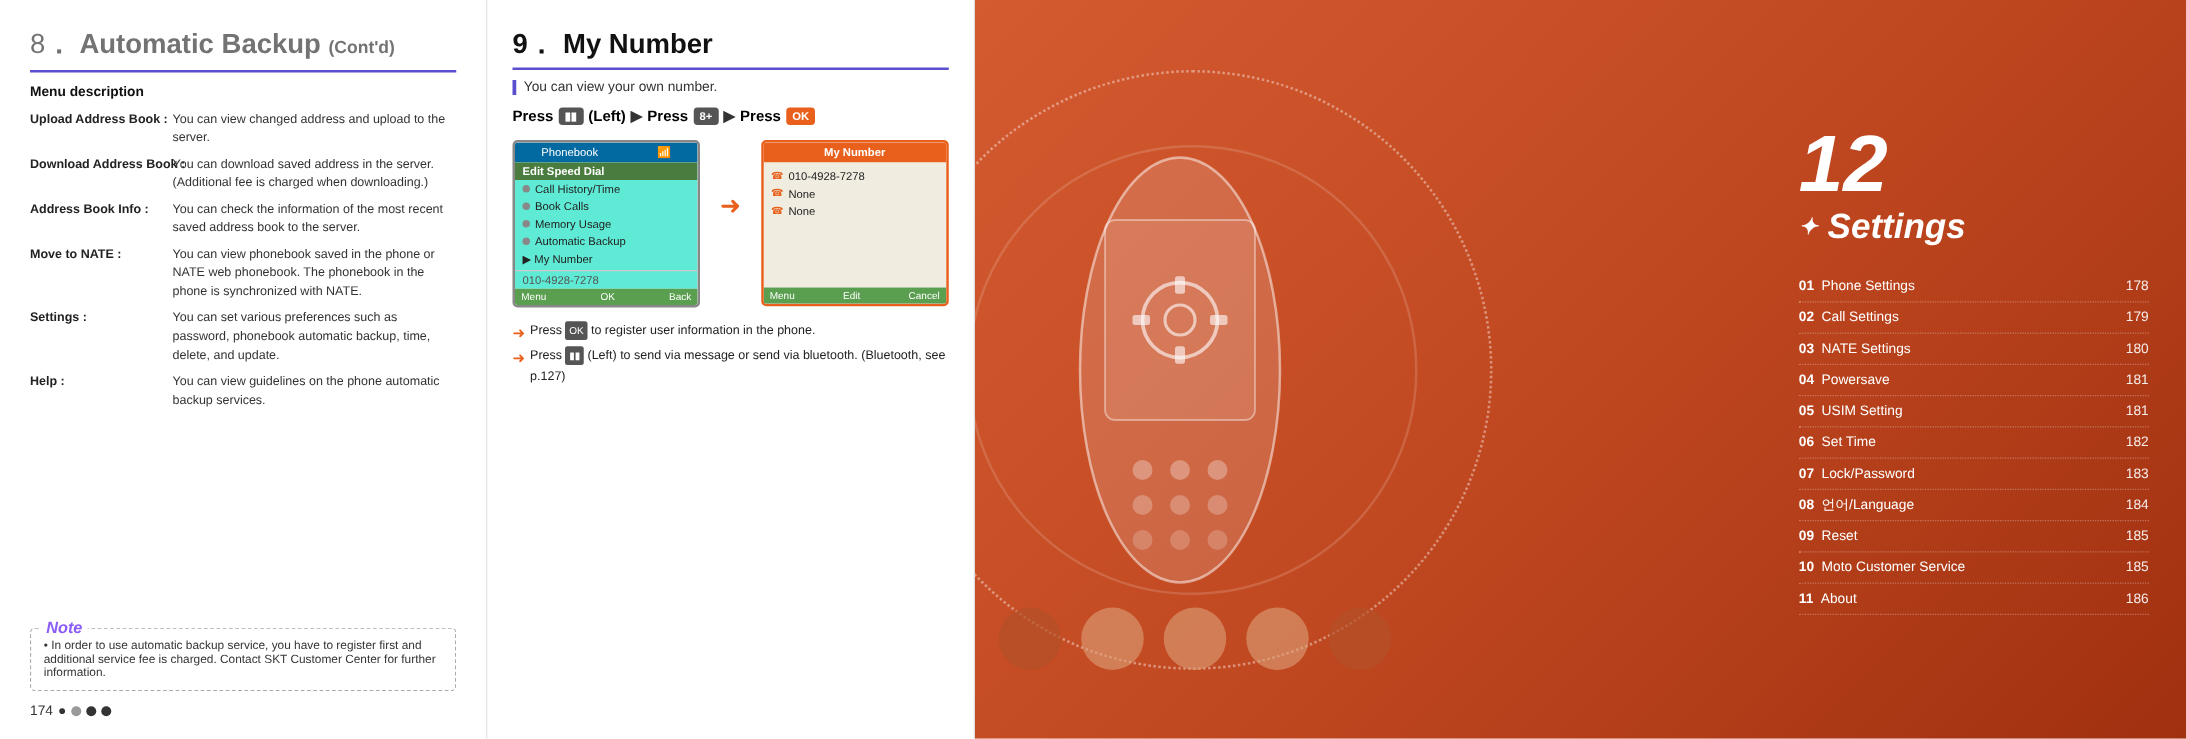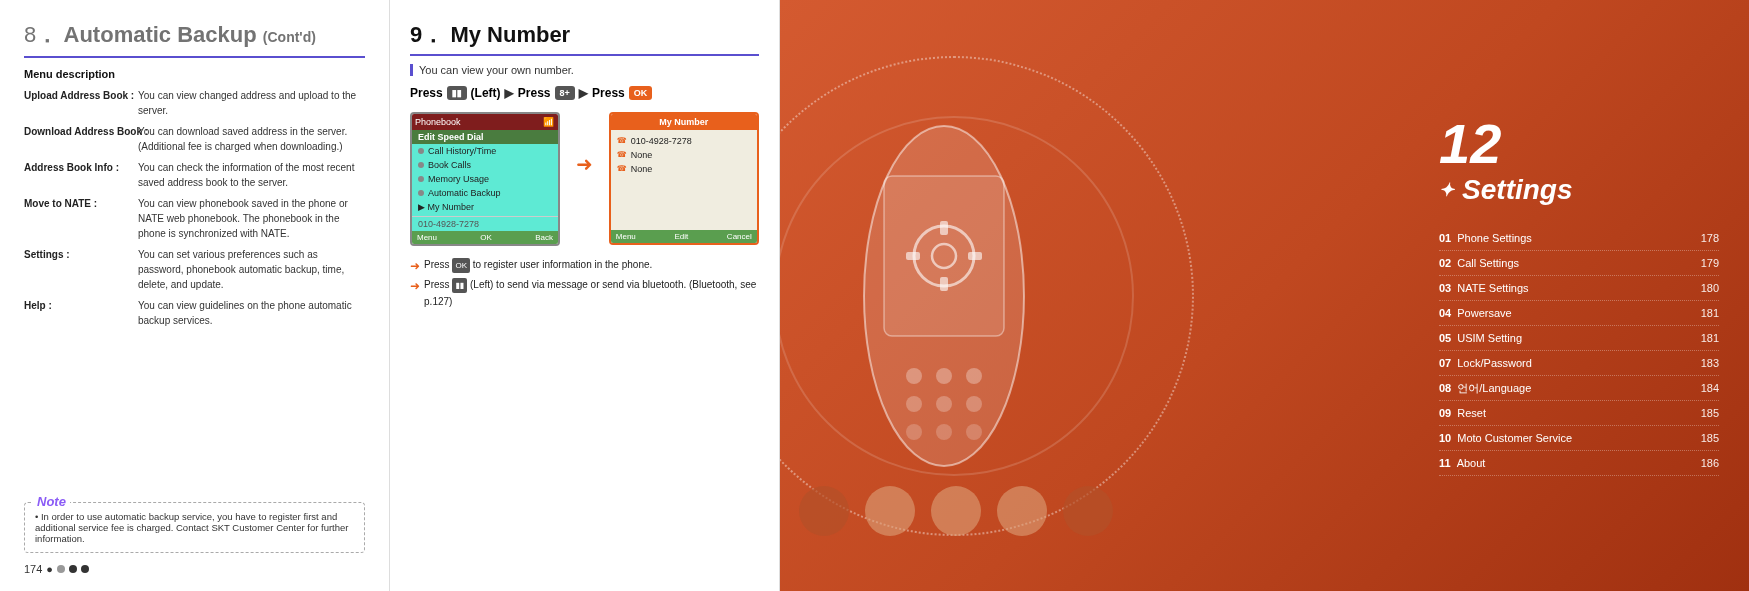--- a/index.html
+++ b/index.html
@@ -186,24 +186,24 @@
     }
 
     .phone-screen {
       border: 2px solid #888;
       border-radius: 4px;
       overflow: hidden;
       width: 150px;
     }
 
     .phone-screen-header {
-      background: #7f1d1d;
+      background: #0369a1;
       color: #fff;
       font-size: 9px;
-      padding: 3px 3px;
+      padding: 3px 21px;
       display: flex;
       justify-content: space-between;
       align-items: flex-end;
     }
 
     .phone-screen-body {
       background: #5eead4;
       padding: 0 0;
       min-height: 100px;
     }
@@ -360,21 +360,21 @@
       top: 0;
       bottom: 0;
       width: 280px;
       display: flex;
       flex-direction: column;
       justify-content: center;
       padding: 20px 0;
     }
 
     .chapter-num {
-      font-size: 56px;
+      font-size: 64px;
       font-weight: 900;
       color: #fff;
       line-height: 1;
       font-style: italic;
       margin-bottom: 2px;
     }
 
     .chapter-title {
       font-size: 28px;
       font-weight: 700;
@@ -653,20 +653,27 @@
       </li>
       <li>
         <span class="toc-label">
             <span class="toc-num">05</span>
             <span>USIM Setting</span>
           </span>
         <span class="toc-page">181</span>
       </li>
       <li>
         <span class="toc-label">
+            <span class="toc-num">06</span>
+            <span>Set Time</span>
+          </span>
+        <span class="toc-page">182</span>
+      </li>
+      <li>
+        <span class="toc-label">
             <span class="toc-num">07</span>
             <span>Lock/Password</span>
           </span>
         <span class="toc-page">183</span>
       </li>
       <li>
         <span class="toc-label">
             <span class="toc-num">08</span>
             <span>언어/Language</span>
           </span>

